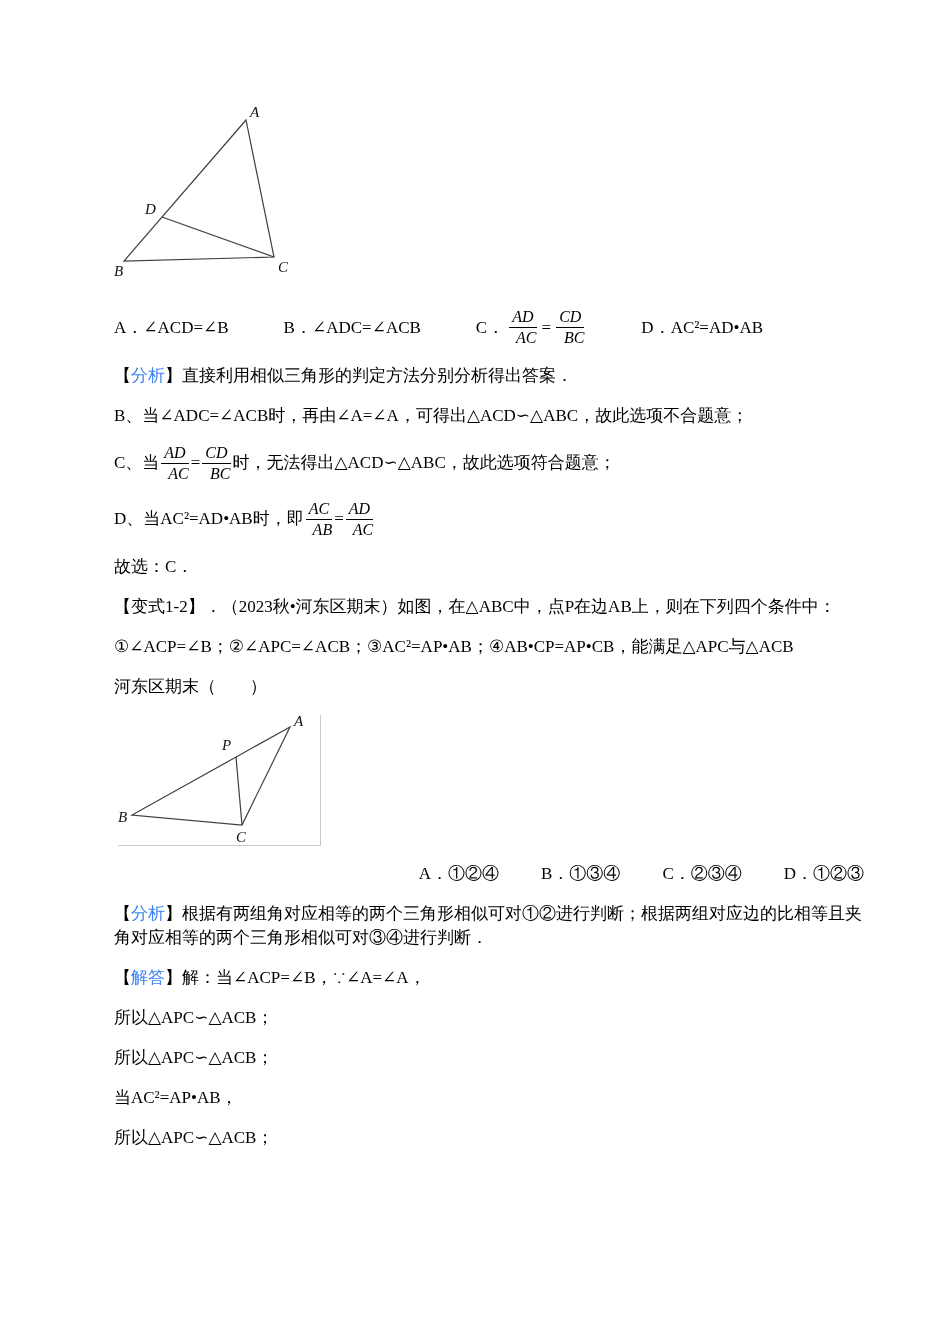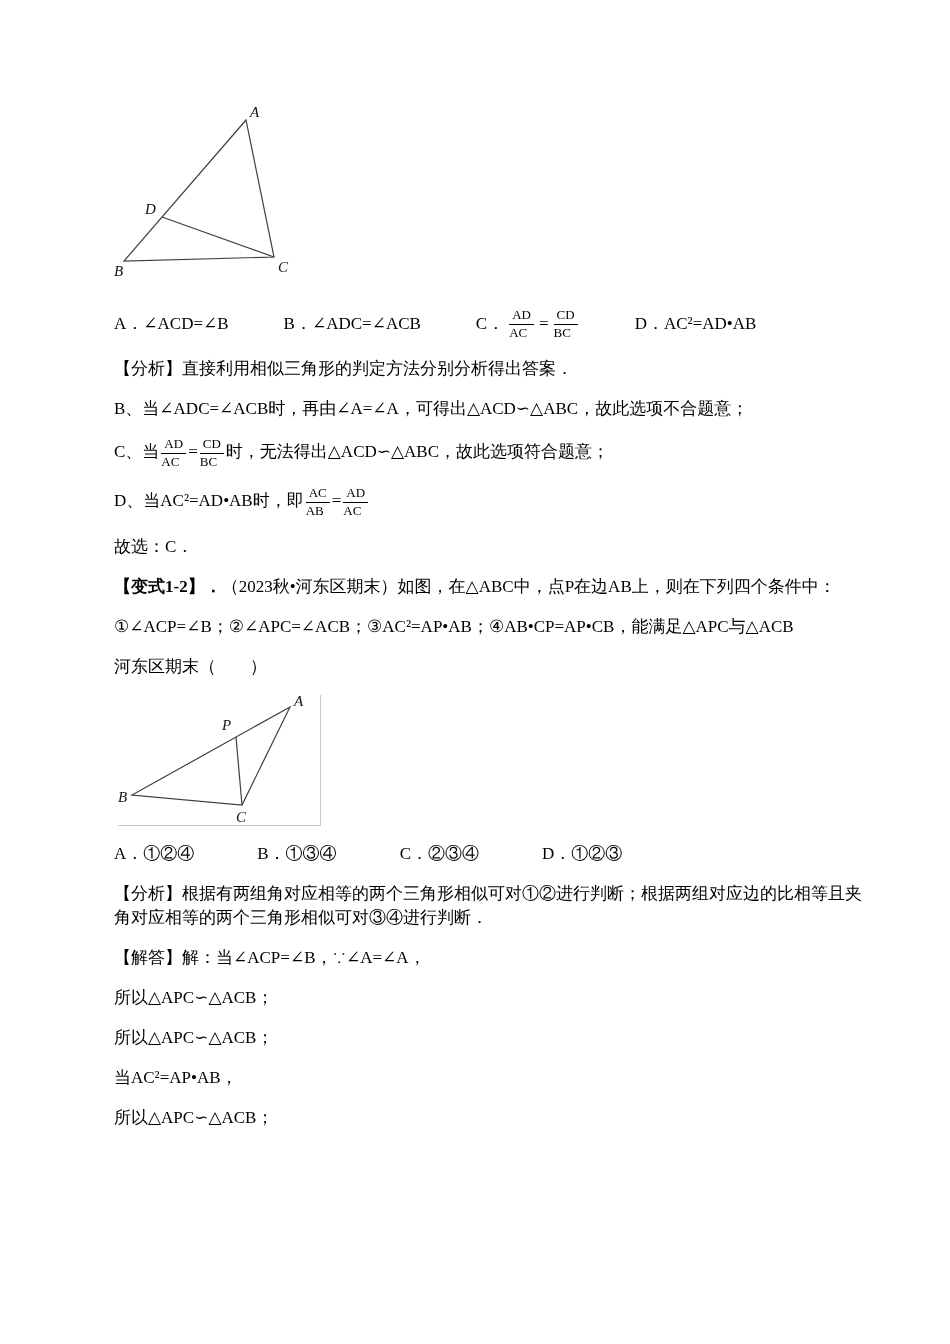--- a/index.html
+++ b/index.html
@@ -3,29 +3,29 @@
 <meta charset="utf-8">
 <style>
   html,body { margin:0; padding:0; background:#f0f0f0; }
   .page {
     width:950px; height:1344px; margin:0 auto; background:#ffffff;
     color:#000; font-family:"Liberation Serif","DejaVu Serif",serif;
     font-size:17px; box-sizing:border-box; padding:104px 86px 0 114px;
     overflow:hidden; position:relative;
   }
   p.line { margin:0 0 16px 0; line-height:24px; }
-  .blue { color:#000000; }
-  .bold { font-weight:bold; }
+  .blue { color:#3b82f6; }
+  .bold { font-weight:normal; }
   .options-row { display:flex; align-items:center; margin:0 0 16px 0; line-height:24px; }
   .options-row.q1 { column-gap:55px; }
-  .options-row.q2 { column-gap:63px; }
+  .options-row.q2 { column-gap:42px;justify-content:flex-end; }
   .option-group { display:inline-flex; align-items:center; gap:3px; }
   .frac {
-    display:inline-block; text-align:left; vertical-align:middle;
-    font-size:13px; line-height:1.15; margin:0 2px;
+    display:inline-block; text-align:right; vertical-align:middle;
+    font-size:16px; line-height:1.15; margin:0 2px;font-style:italic;
   }
   .frac .num { display:block; border-bottom:1px solid #000; padding:0 3px 1px; }
   .frac .den { display:block; padding-top:1px; }
   .fig { margin:0 0 26px 0; }
   .fig2-wrap {
     width:202px; margin:4px 0 16px 4px;
     border-right:1px solid #c9c9c9; border-bottom:1px solid #c9c9c9;
   }
   svg { display:block; }
   svg text {

